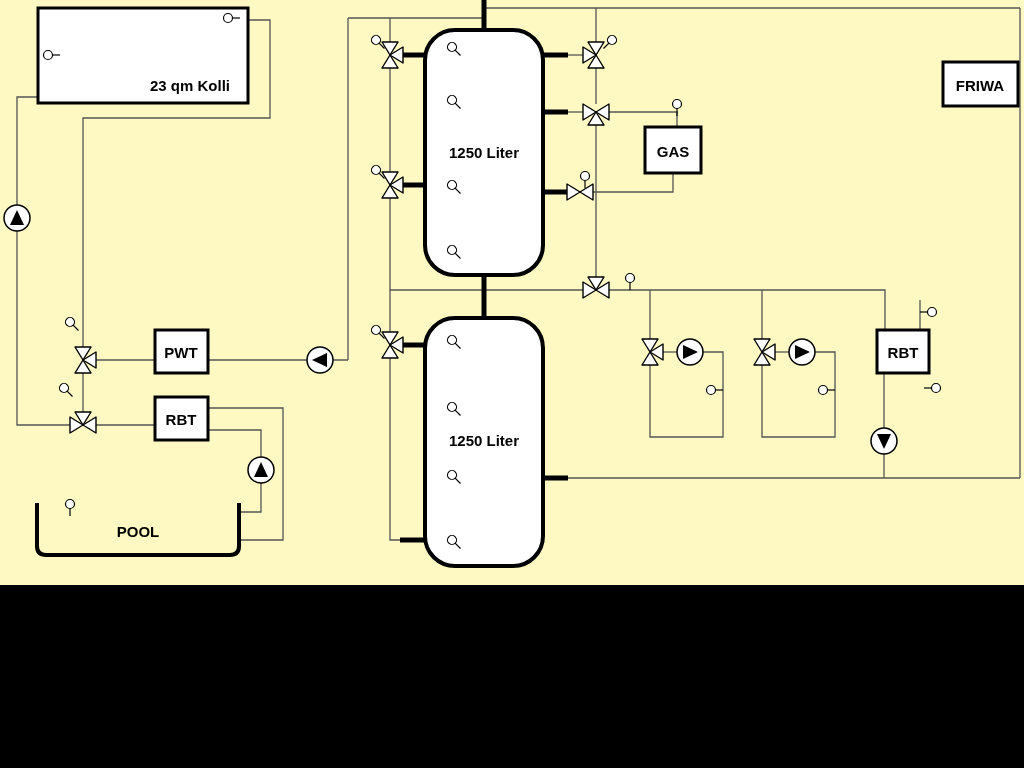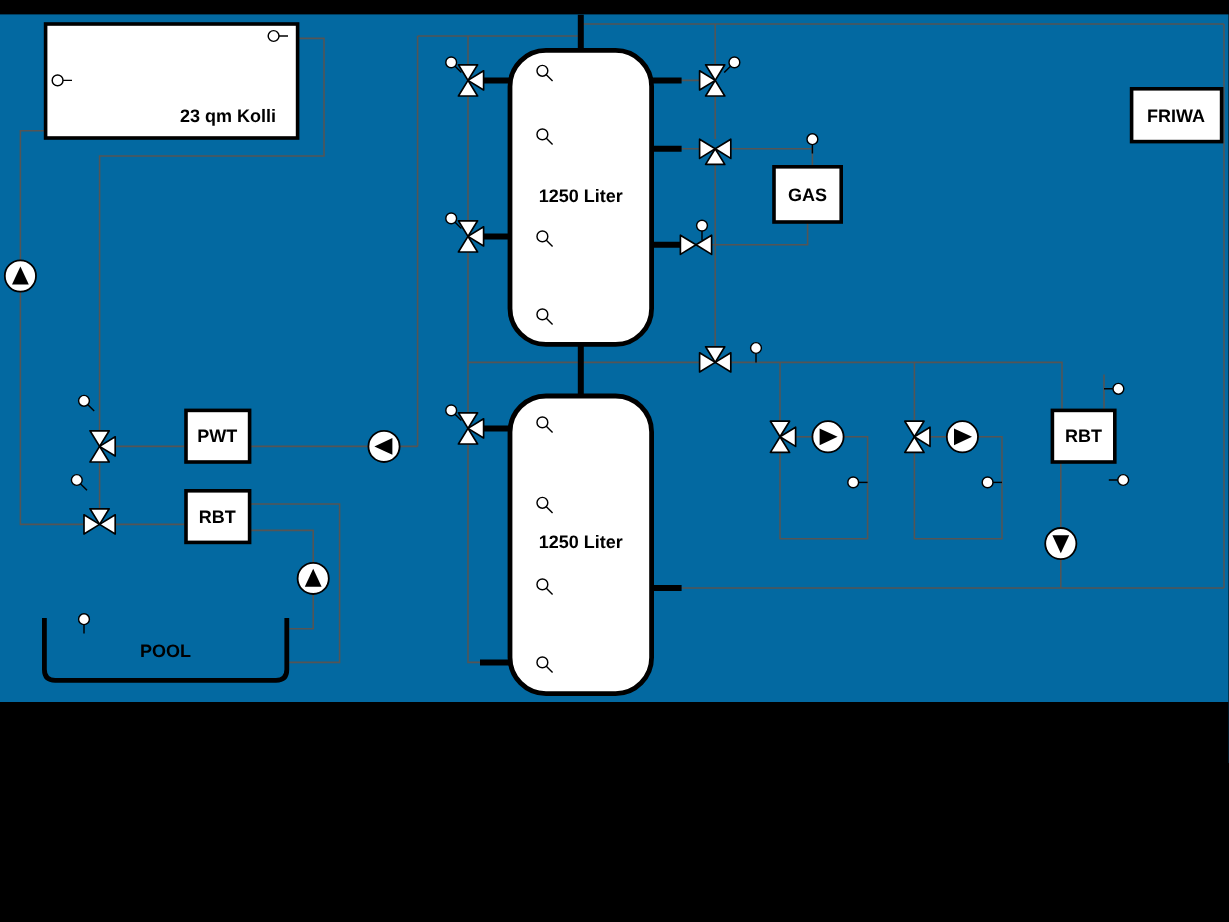--- a/index.html
+++ b/index.html
@@ -1,17 +1,17 @@
 <!DOCTYPE html>
 <html><head>
 <meta charset="utf-8">
 <style>
   html,body{margin:0;padding:0;background:#000;}
   .screen{position:relative;width:1024px;height:768px;background:#000;overflow:hidden;font-family:"Liberation Sans",sans-serif;}
-  .diagram-area{position:absolute;left:0;top:12px;width:1024px;height:707px;background:#0369a1;}
+  .diagram-area{position:absolute;left:0;top:0;width:1024px;height:707px;background:#fef9c3;}
   .letterbox{position:absolute;left:0;top:585px;width:1024px;height:183px;background:#000;}
   svg{display:block;}
   .pipe{stroke:#555;stroke-width:1.3;fill:none;}
   .stub{stroke:#000;stroke-width:5;fill:none;}
   .box{fill:#fff;stroke:#000;stroke-width:3;}
   .tank{fill:#fff;stroke:#000;stroke-width:4;}
   .pool-shape{fill:none;stroke:#000;stroke-width:4;}
   .valve-tri{fill:#fff;stroke:#000;stroke-width:1.4;stroke-linejoin:round;}
   .pump-body{fill:#fff;stroke:#000;stroke-width:1.5;}
   .pump-arrow{fill:#000;stroke:none;}

